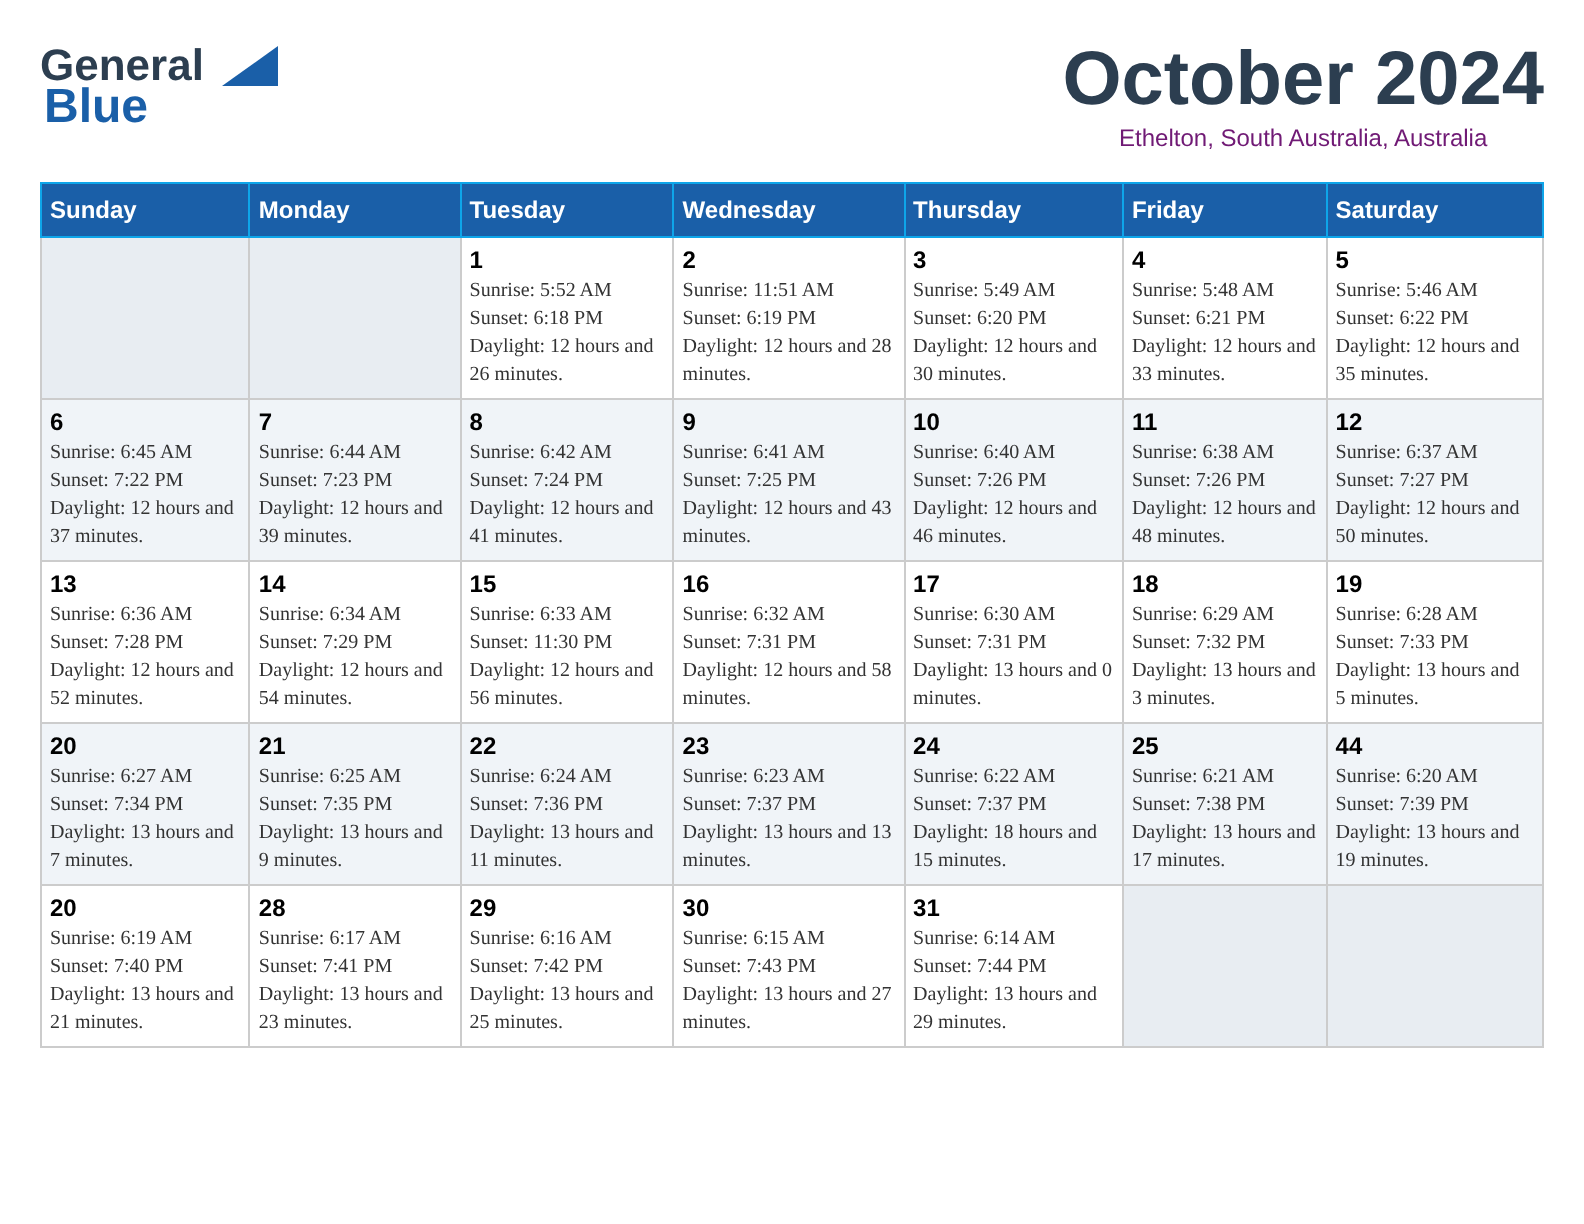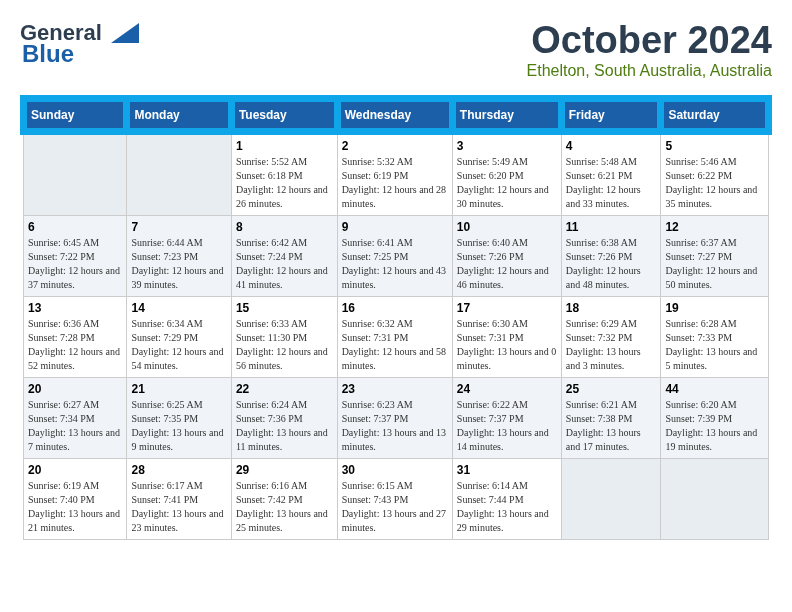--- a/index.html
+++ b/index.html
@@ -15,45 +15,45 @@
       justify-content: space-between;
       align-items: flex-start;
       margin-bottom: 15px;
     }
     .logo {
       display: flex;
       flex-direction: column;
       align-items: flex-start;
     }
     .title-area {
-      text-align: right;
+      text-align: center;
     }
     .month-title {
       font-size: 38px;
       font-weight: bold;
       color: #2c3e50;
       line-height: 1.1;
     }
     .location-title {
-      font-size: 16px;
-      color: #4d7c0f;
+      font-size: 12px;
+      color: #701a75;
     }
     table {
       width: 100%;
       border-collapse: collapse;
       font-size: 10.5px;
     }
     thead tr th {
       background-color: #1a5fa8;
       color: white;
       padding: 6px 4px;
       text-align: left;
       font-size: 12px;
       font-weight: bold;
-      border: 7px solid #0ea5e9;
+      border: 1px solid #0ea5e9;
     }
     tbody tr td {
       border: 1px solid #ccc;
       padding: 4px 4px;
       vertical-align: top;
       height: 80px;
     }
     tbody tr:nth-child(odd) td {
       background-color: #fff;
     }
@@ -117,21 +117,21 @@
           <span class="day-num">1</span>
           <div class="day-info">
             <span>Sunrise: 5:52 AM</span><br>
             <span>Sunset: 6:18 PM</span><br>
             <span>Daylight: 12 hours and 26 minutes.</span>
           </div>
         </td>
         <td>
           <span class="day-num">2</span>
           <div class="day-info">
-            <span>Sunrise: 5:32 AM</span><br>
+            <span>Sunrise: 11:51 AM</span><br>
             <span>Sunset: 6:19 PM</span><br>
             <span>Daylight: 12 hours and 28 minutes.</span>
           </div>
         </td>
         <td>
           <span class="day-num">3</span>
           <div class="day-info">
             <span>Sunrise: 5:49 AM</span><br>
             <span>Sunset: 6:20 PM</span><br>
             <span>Daylight: 12 hours and 30 minutes.</span>
@@ -301,21 +301,21 @@
             <span>Sunrise: 6:23 AM</span><br>
             <span>Sunset: 7:37 PM</span><br>
             <span>Daylight: 13 hours and 13 minutes.</span>
           </div>
         </td>
         <td>
           <span class="day-num">24</span>
           <div class="day-info">
             <span>Sunrise: 6:22 AM</span><br>
             <span>Sunset: 7:37 PM</span><br>
-            <span>Daylight: 13 hours and 14 minutes.</span>
+            <span>Daylight: 18 hours and 15 minutes.</span>
           </div>
         </td>
         <td>
           <span class="day-num">25</span>
           <div class="day-info">
             <span>Sunrise: 6:21 AM</span><br>
             <span>Sunset: 7:38 PM</span><br>
             <span>Daylight: 13 hours and 17 minutes.</span>
           </div>
         </td>

